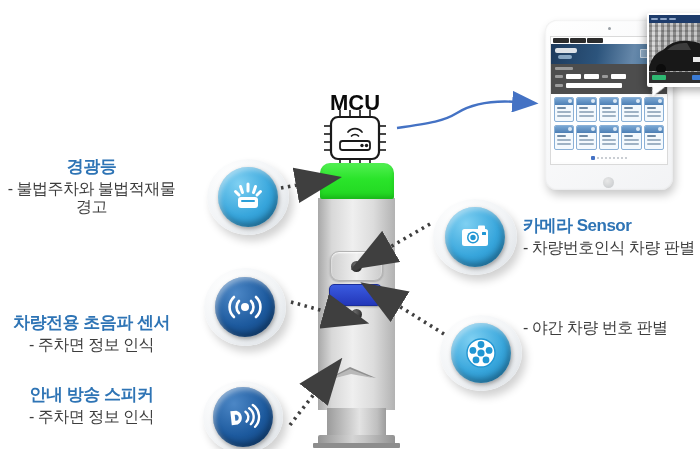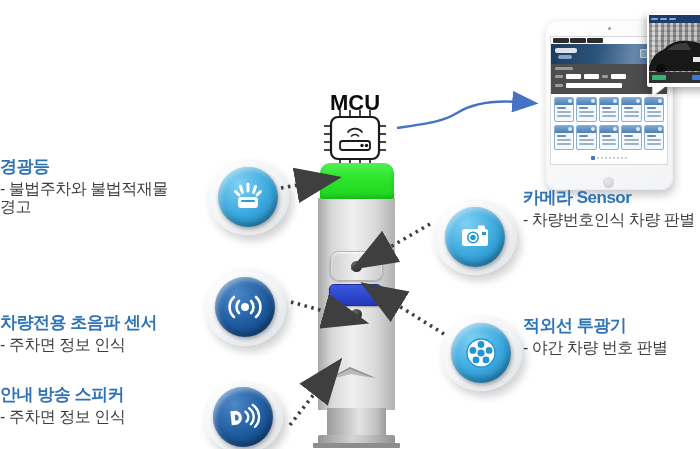--- a/index.html
+++ b/index.html
@@ -17,25 +17,25 @@
     font-size:22px; font-weight:bold; color:#0a0a0a; letter-spacing:0px; }
   #mcu-chip { left:318px; top:110px; }
 
   
   #arrow-layer { left:0; top:0; width:700px; height:449px; pointer-events:none; }
 
   
   .sensor-label { line-height:1.15; }
   .sensor-label .t { font-size:17px; font-weight:bold; color:#2e74b5; letter-spacing:-0.5px; }
   .sensor-label .d { font-size:16px; color:#3d3d3d; margin-top:3px; letter-spacing:-0.5px; }
-  .al-r { text-align:left; }
+  .al-r { text-align:center; }
   #label-beacon     { left:0;   top:157px; width:183px; }
   #label-ultrasonic { left:0;   top:269px; width:183px;margin-top:44px; }
   #label-speaker    { left:0;   top:385px; width:183px; }
-  #label-camera     { left:523px; top:188px; width:172px; }
+  #label-camera     { left:523px; top:216px; width:172px; }
   #label-flood      { left:523px; top:316px; width:172px; }
 
   
   .glass {
     border-radius:50%;
     background:radial-gradient(circle at 32% 26%, #ffffff 0%, #f2f4f6 55%, #d7dce1 100%);
     box-shadow:4px 6px 9px rgba(0,0,0,0.18);
     display:flex; align-items:center; justify-content:center;
   }
   .orb {
@@ -318,21 +318,20 @@
   </div>
   <div class="abs sensor-label al-r" id="label-speaker">
     <div class="t">안내 방송 스피커</div>
     <div class="d">- 주차면 정보 인식</div>
   </div>
   <div class="abs sensor-label" id="label-camera">
     <div class="t">카메라 Sensor</div>
     <div class="d">- 차량번호인식 차량 판별</div>
   </div>
   <div class="abs sensor-label" id="label-flood">
-    <div class="t">적외선 투광기</div>
     <div class="d">- 야간 차량 번호 판별</div>
   </div>
 
   <div class="abs glass" id="icon-beacon">
     <div class="orb light orb-74">
       <svg width="34" height="34" viewBox="0 0 34 34">
         <g stroke="#ffffff" stroke-width="3" stroke-linecap="round">
           <line x1="17" y1="4" x2="17" y2="11"></line>
           <line x1="9.5" y1="6.5" x2="11.5" y2="12.5"></line>
           <line x1="24.5" y1="6.5" x2="22.5" y2="12.5"></line>

